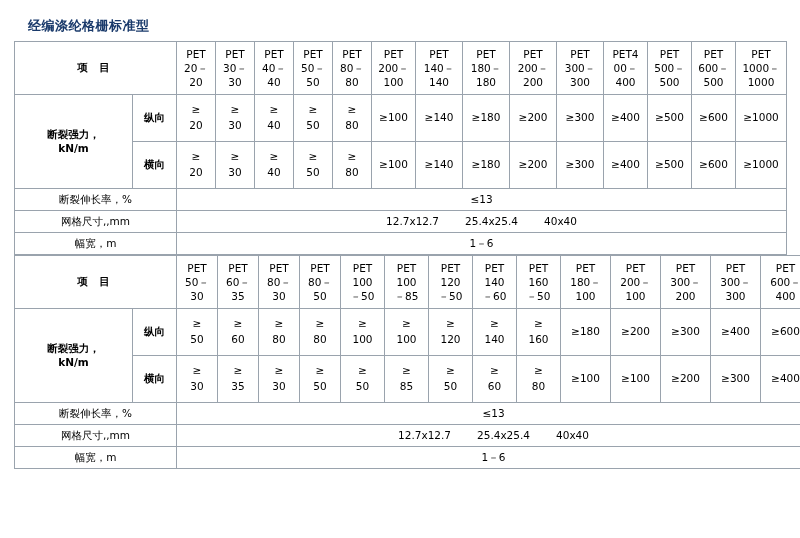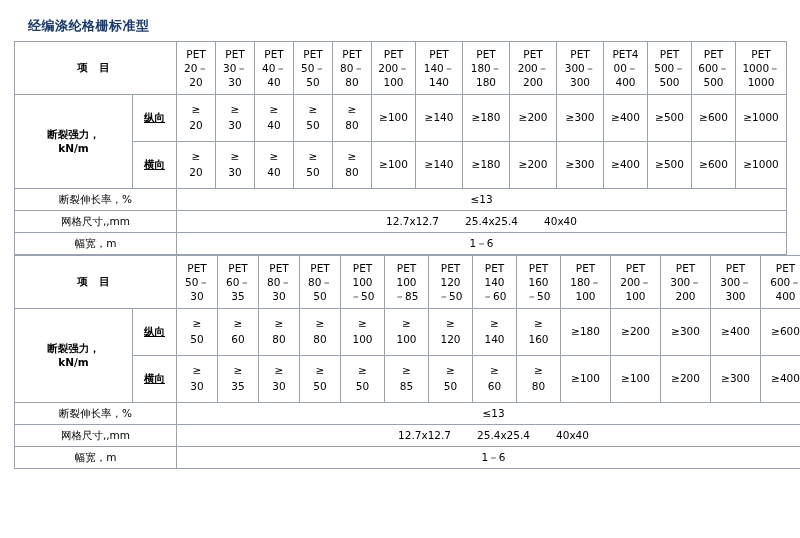--- a/index.html
+++ b/index.html
@@ -46,21 +46,20 @@
   td.head {
     background: #d9dce1;
     font-weight: normal;
     font-size: 11px;
     height: 52px;
   }
   td.rowhead {
     background: #d9dce1;
     font-weight: bold;
     font-size: 11px;
-    text-decoration: underline;
   }
   td.item-label {
     background: #d9dce1;
     font-weight: bold;
     font-size: 12px;
     letter-spacing: 4px;
   }
   .pet {
     display: block;
     line-height: 1.35;

